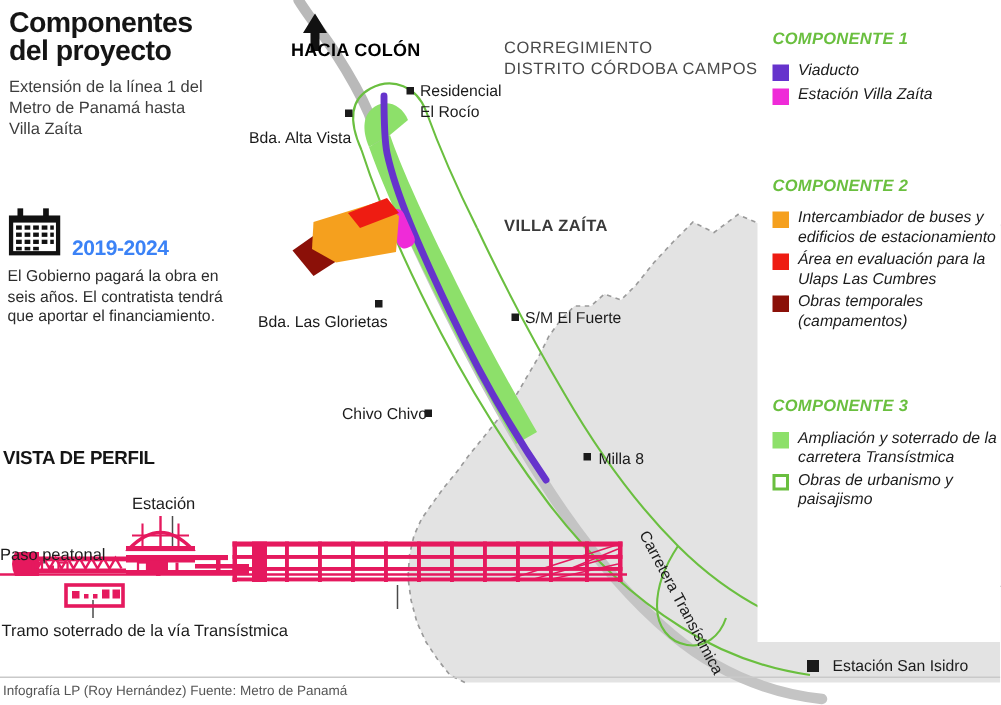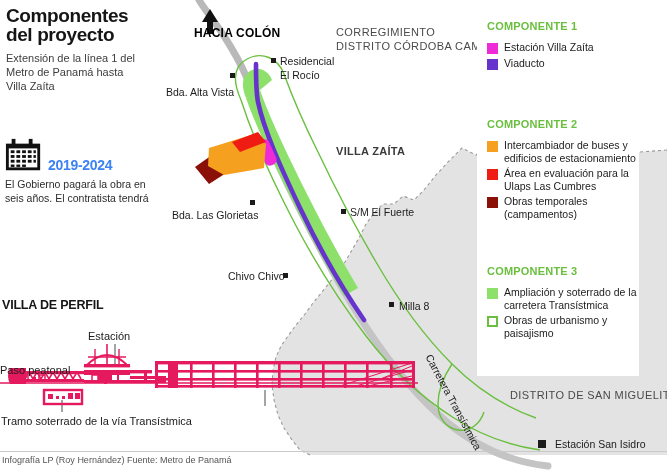--- a/index.html
+++ b/index.html
@@ -171,26 +171,27 @@
     color: #1b1b1b;
     transform: rotate(62deg);
     transform-origin: 0 0;
     white-space: nowrap;
     z-index: 5;
   }
 
   
   .legend {
     position: absolute;
-    left: 477px;
+    left: 505px;
     top: 0px;
     width: 162px;
-    height: 376px;
+    height: 428px;
     background: #ffffff;
     z-index: 7;
+    font-style: italic;
   }
   .legend-group {
     position: absolute;
     left: 10px;
     width: 152px;
   }
   #legend-c1 { top: 20px; }
   #legend-c2 { top: 118px; }
   #legend-c3 { top: 265px; }
   .legend-heading {
@@ -411,20 +412,21 @@
           <rect x="6" y="29" width="4" height="2.5"></rect>
             <rect x="12" y="29" width="4" height="2.5"></rect>
           <rect x="18" y="29" width="4" height="2.5"></rect>
         </g>
       </svg>
       <div class="date-range">2019-2024</div>
     </div>
     <div class="funding-text">
       <span>El Gobierno pagará la obra en</span><br>
       <span>seis años. El contratista tendrá</span><br>
+      <span>que aportar el financiamiento.</span>
     </div>
   </div>
 
   <div class="map-label dir" id="lbl-hacia-colon">HACIA COLÓN</div>
 
   <div class="map-label area" id="lbl-corregimiento">
     <span>CORREGIMIENTO</span><br>
     <span>DISTRITO CÓRDOBA CAMPOS</span>
   </div>
 
@@ -449,27 +451,27 @@
   <div class="map-dot" id="dot-fuerte"></div>
   <div class="map-dot" id="dot-chivo"></div>
   <div class="map-dot" id="dot-milla8"></div>
   <div class="map-dot big" id="dot-san-isidro"></div>
 
   <div class="legend">
 
     <div class="legend-group" id="legend-c1">
       <div class="legend-heading">COMPONENTE 1</div>
       <div class="legend-item">
+        <span class="swatch" style="background:#6633cc"></span>
+        <span class="legend-text">Viaducto</span>
+      </div>
+      <div class="legend-item">
         <span class="swatch" style="background:#ef2bd8"></span>
         <span class="legend-text">Estación Villa Zaíta</span>
       </div>
-      <div class="legend-item">
-        <span class="swatch" style="background:#6633cc"></span>
-        <span class="legend-text">Viaducto</span>
-      </div>
     </div>
 
     <div class="legend-group" id="legend-c2">
       <div class="legend-heading">COMPONENTE 2</div>
       <div class="legend-item">
         <span class="swatch" style="background:#f5a01e"></span>
         <span class="legend-text">Intercambiador de buses y edificios de estacionamiento</span>
       </div>
       <div class="legend-item">
         <span class="swatch" style="background:#ee1c12"></span>
@@ -487,21 +489,21 @@
         <span class="swatch" style="background:#8de06a"></span>
         <span class="legend-text">Ampliación y soterrado de la carretera Transístmica</span>
       </div>
       <div class="legend-item">
         <span class="swatch hollow"></span>
         <span class="legend-text">Obras de urbanismo y paisajismo</span>
       </div>
     </div>
   </div>
 
-  <div class="profile-title">VILLA DE PERFIL</div>
+  <div class="profile-title">VISTA DE PERFIL</div>
   <div class="profile-label" id="lbl-estacion">Estación</div>
   <div class="profile-label" id="lbl-paso">Paso peatonal</div>
   <div class="profile-label" id="lbl-tramo">Tramo soterrado de la vía Transístmica</div>
 
   <div class="footer-rule"></div>
   <div class="footer-credit">Infografía LP (Roy Hernández) Fuente: Metro de Panamá</div>
 
 </div>
 
 </body></html>

